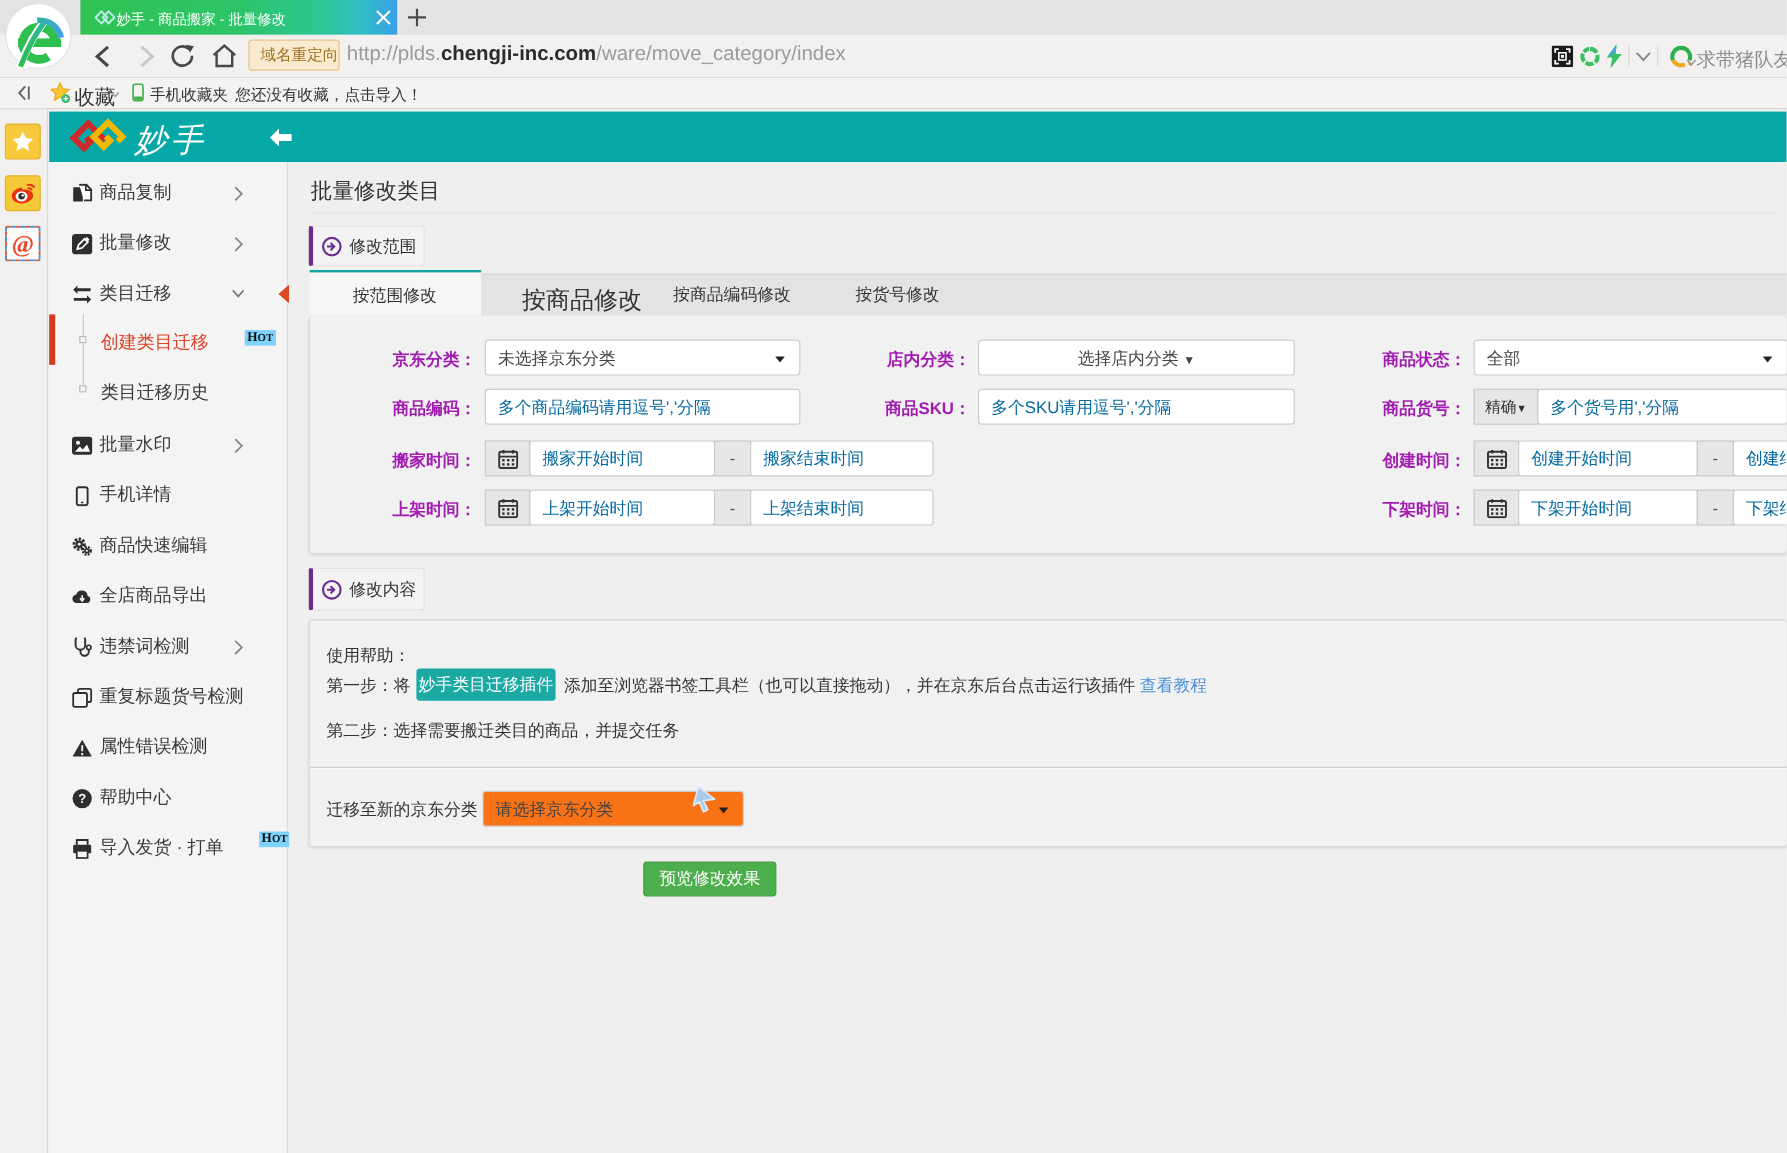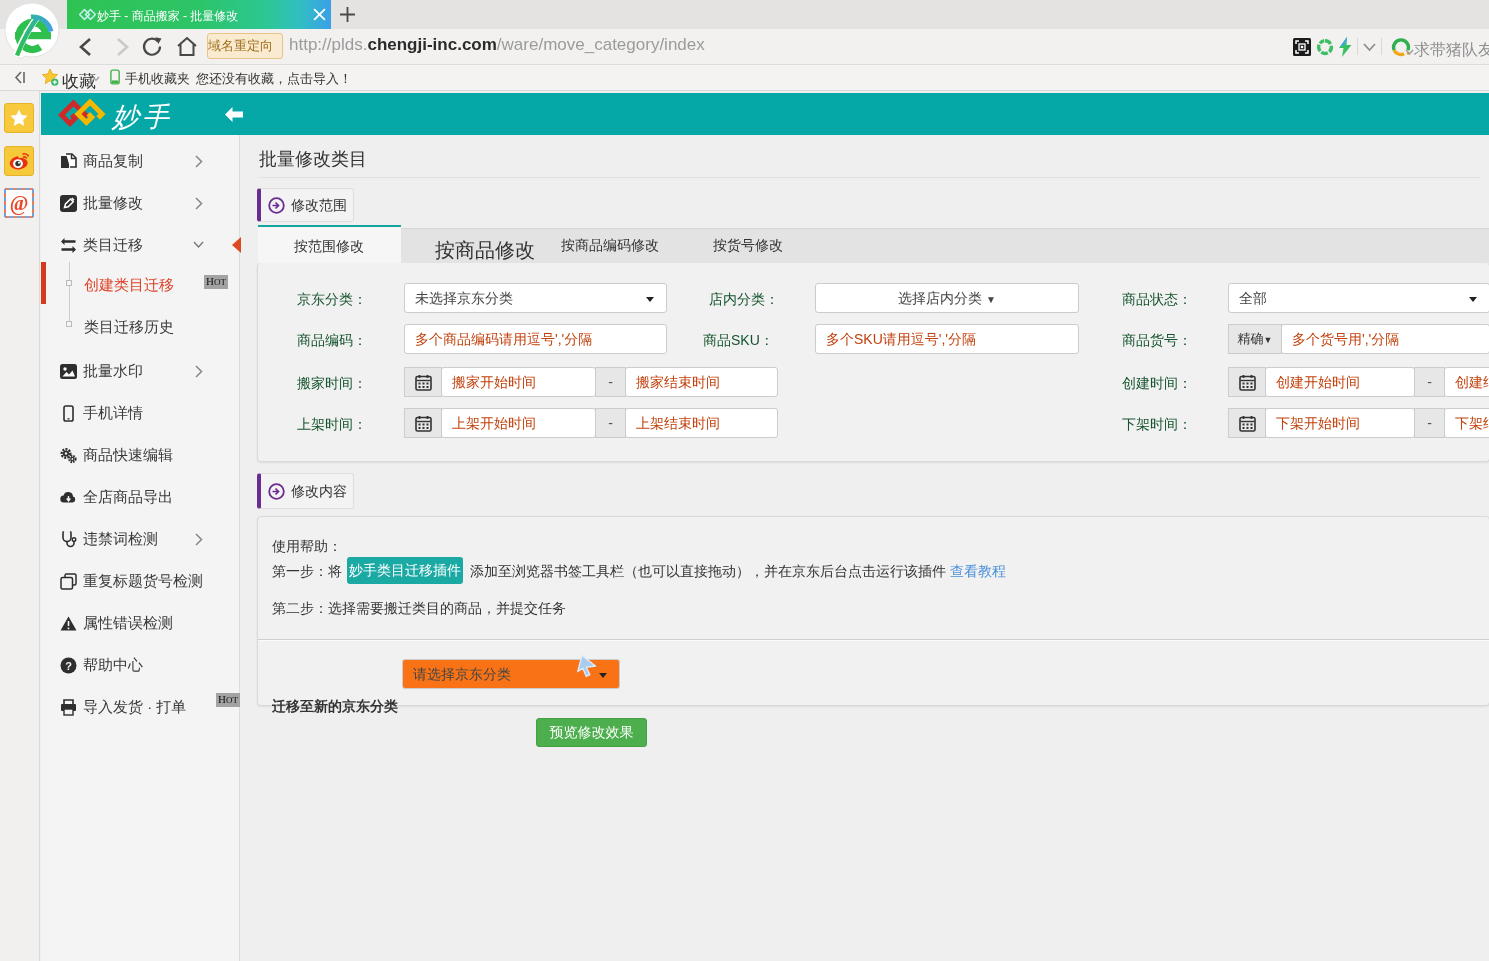--- a/index.html
+++ b/index.html
@@ -4,38 +4,38 @@
 *{margin:0;padding:0;box-sizing:border-box}
 html,body{width:1489px;height:961px;overflow:hidden}
 body{font-family:"Liberation Sans",sans-serif;font-size:14px;color:#333}
 .r{position:absolute}
 #stage{position:relative;width:1489px;height:961px;background:#efefef;overflow:hidden}
 
 #tabbar{left:0;top:0;width:1489px;height:29px;background:#e5e3e2}
 #tab{left:67px;top:0;width:264px;height:29px;background:linear-gradient(90deg,#2fc353 0%,#2dc468 50%,#2cc795 76%,#31bfc2 88%,#3aa0e8 100%);color:#fff;font-size:12px}
 #navbar{left:0;top:29px;width:1489px;height:36px;background:#f2f1f0;border-bottom:1px solid #dcdcdc}
 #bkbar{left:0;top:65px;width:1489px;height:26px;background:#f4f3f2;border-bottom:1px solid #d8d8d8}
-#redirect{left:207px;top:33px;width:76px;height:26px;background:#f9ead0;border:1px solid #e9c489;border-radius:3px;color:#a06e1c;font-size:13px;text-align:left;line-height:24px}
+#redirect{left:207px;top:33px;width:76px;height:26px;background:#f9ead0;border:1px solid #e9c489;border-radius:3px;color:#a06e1c;font-size:13px;text-align:right;line-height:24px}
 #url{left:289px;top:35px;font-size:17px;color:#9b9b9b;white-space:nowrap}
 #url b{color:#2b2b2b;font-weight:700}
 
 #lstrip{left:0;top:91px;width:40px;height:870px;background:#f2f0ef;border-right:1px solid #dbd9d8}
 #appheader{left:41px;top:93px;width:1448px;height:42px;background:#06a7a7}
 #sidebar{left:41px;top:135px;width:199px;height:826px;background:#f5f4f4;border-right:1px solid #dcdcdc}
 #content{left:241px;top:135px;width:1248px;height:826px;background:#efefef}
 .mitem{position:absolute;left:41px;width:179px;height:42px;line-height:42px;font-size:15px;color:#3a3a3a}
 .mico{position:absolute;left:19px;top:13px;width:17px;height:17px}
 .mtxt{position:absolute;left:42px;top:0}
-.hot{position:absolute;background:#a3a3a3;color:#111;font-weight:400;font-size:11px;font-family:"Liberation Serif",serif;padding:0 2px;line-height:13px;letter-spacing:0px}
+.hot{position:absolute;background:#7dd3fc;color:#111;font-weight:700;font-size:11px;font-family:"Liberation Serif",serif;padding:0 2px;line-height:13px;letter-spacing:0px}
 
 .secbox{position:absolute;background:#f3f3f3;border:1px solid #ddd;border-left:4px solid #6a2c91;border-radius:3px;font-size:14px;color:#333}
 .panel{position:absolute;background:#f1f1f1;border:1px solid #d9d9d9;border-radius:4px;box-shadow:0 1px 2px rgba(0,0,0,.08)}
-.lbl{position:absolute;font-weight:400;font-size:14px;color:#14532d;white-space:nowrap}
+.lbl{position:absolute;font-weight:700;font-size:14px;color:#a21caf;text-align:right;white-space:nowrap}
 .sel,.inp{position:absolute;background:#fff;border:1px solid #ccc;border-radius:3px;height:30px;line-height:28px;font-size:14px;color:#444;padding-left:10px;white-space:nowrap}
-.inp{color:#c2410c}
+.inp{color:#0369a1}
 .addon{position:absolute;background:#e7e7e7;border:1px solid #ccc;height:30px;line-height:28px;text-align:center;color:#555}
 .care{position:absolute;right:12px;top:13px;width:0;height:0;border-left:4.5px solid transparent;border-right:4.5px solid transparent;border-top:5.5px solid #222}
 </style></head>
 <body>
 <div id="stage">
 
 <div class="r" id="tabbar"></div>
 <div class="r" id="tab">
   <svg class="r" style="left:12px;top:6px" width="17" height="17" viewBox="0 0 17 17">
         <g fill="none" stroke="#bfeee8" stroke-width="1.6">
@@ -414,20 +414,20 @@
 <div class="r" style="left:291px;top:483px;font-size:14px;color:#333">修改内容</div>
 
 <div class="panel" style="left:257px;top:516px;width:1233px;height:190px"></div>
 <div class="r" style="left:272px;top:538px;font-size:14px">使用帮助：</div>
 <div class="r" style="left:272px;top:563px;font-size:14px">第一步：将</div>
 <div class="r" style="left:347px;top:557px;width:116px;height:27px;background:#1ba9a4;border-radius:3px;color:#fff;font-size:14px;text-align:center;line-height:27px">妙手类目迁移插件</div>
 <div class="r" style="left:470px;top:563px;font-size:14px">添加至浏览器书签工具栏（也可以直接拖动），并在京东后台点击运行该插件 <a style="color:#4a90d9;text-decoration:none">查看教程</a></div>
 <div class="r" style="left:272px;top:600px;font-size:14px">第二步：选择需要搬迁类目的商品，并提交任务</div>
 <div class="r" style="left:258px;top:639px;width:1231px;height:1px;background:#cfcfcf"></div>
 <div class="r" style="left:258px;top:640px;width:1231px;height:1px;background:#fafafa"></div>
-<div class="r" style="left:272px;top:698px;font-size:14px;font-weight:700">迁移至新的京东分类</div>
+<div class="r" style="left:272px;top:666px;font-size:14px;font-weight:400">迁移至新的京东分类</div>
 <div class="sel" style="left:402px;top:659px;width:218px;background:#f97316">请选择京东分类<i class="care"></i></div>
 <svg class="r" style="left:577px;top:655px" width="21" height="24" viewBox="0 0 21 24">
       <path d="M5 0.5 L0.8 16.5 L5.8 13.2 L9.3 21.5 L12.8 19.6 L9.2 12.3 L18.5 11 Z" fill="#a9cbee" stroke="#dcebfa" stroke-width="1.4" stroke-linejoin="round"></path>
     </svg>
 
 <div class="r" style="left:536px;top:718px;width:111px;height:29px;background:#4cae4c;border:1px solid #43a043;border-radius:3px;color:#fff;font-size:14px;text-align:center;line-height:27px">预览修改效果</div>
 </div>
 
 </body></html>

